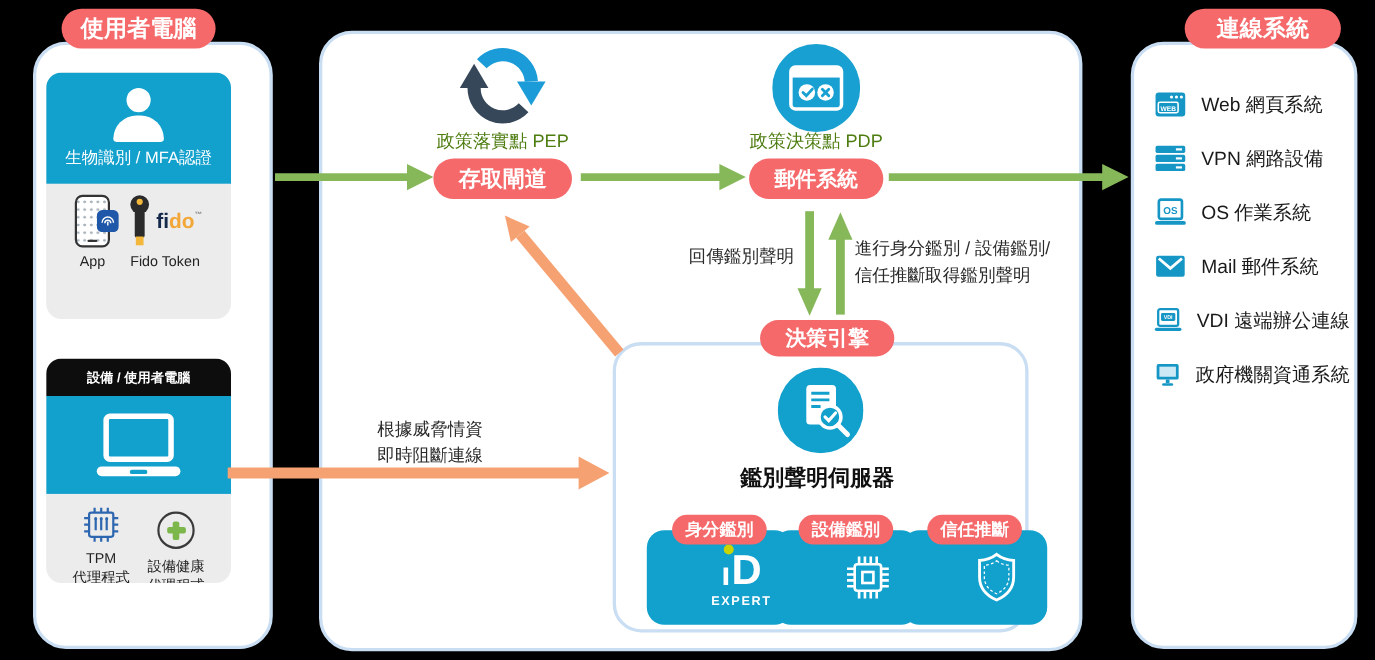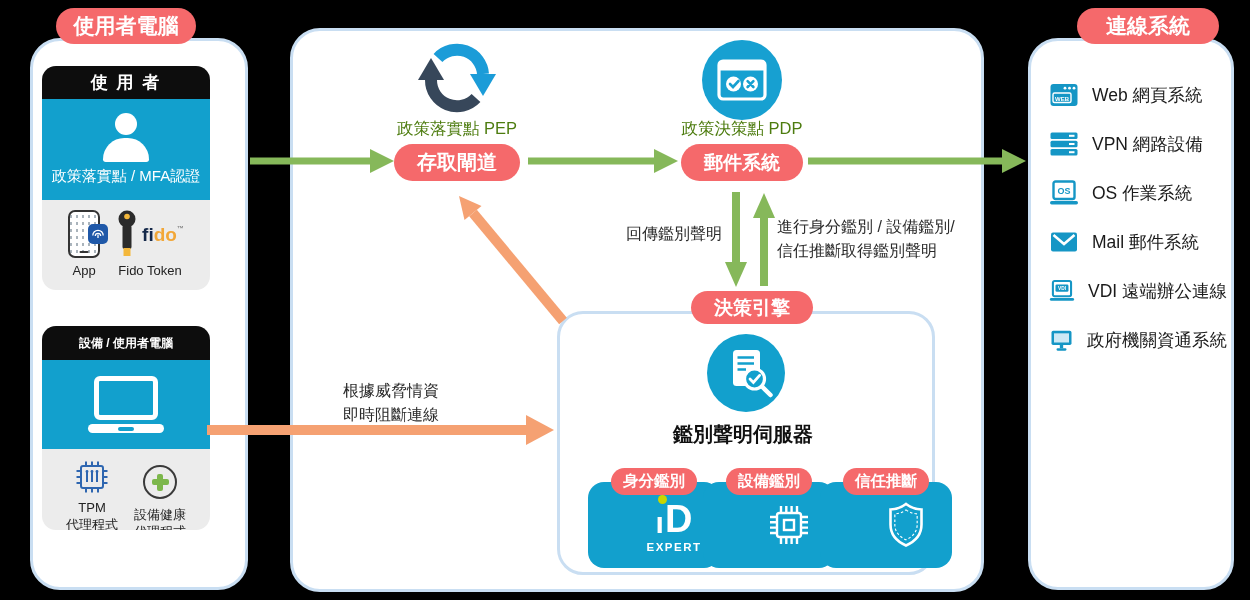--- a/index.html
+++ b/index.html
@@ -125,27 +125,26 @@
     </g>
   </svg>
 
   <div class="pill" id="badge-login">使用者電腦</div>
   <div class="pill" id="badge-systems">連線系統</div>
   <div class="pill" id="pill-gateway">存取閘道</div>
   <div class="pill" id="pill-controller">郵件系統</div>
   <div class="pill" id="pill-engine">決策引擎</div>
 
   <div class="idcard" id="user-card">
-    <div class="hd">使 用 者</div>
     <div class="teal">
       <div style="display:flex;flex-direction:column;align-items:center;">
         <div class="person-head"></div>
           <div class="person-body"></div>
       </div>
-      <div class="auth-label">政策落實點 / MFA認證</div>
+      <div class="auth-label">生物識別 / MFA認證</div>
     </div>
     <div class="gray-row">
       <div class="agent-col">
         <div class="phone">
           <svg class="fp-badge" width="20" height="20" viewBox="0 0 20 20">
             <rect x="0" y="0" width="20" height="20" rx="5" fill="#1F58A8"></rect>
             <path d="M4.8 11.5 A5.2 5.2 0 0 1 15.2 11.5" stroke="#fff" stroke-width="1.3" fill="none"></path>
             <path d="M7.3 12 A2.7 2.7 0 0 1 12.7 12" stroke="#fff" stroke-width="1.3" fill="none"></path>
             <path d="M10 10.5 V14" stroke="#fff" stroke-width="1.3" fill="none"></path>
           </svg>

